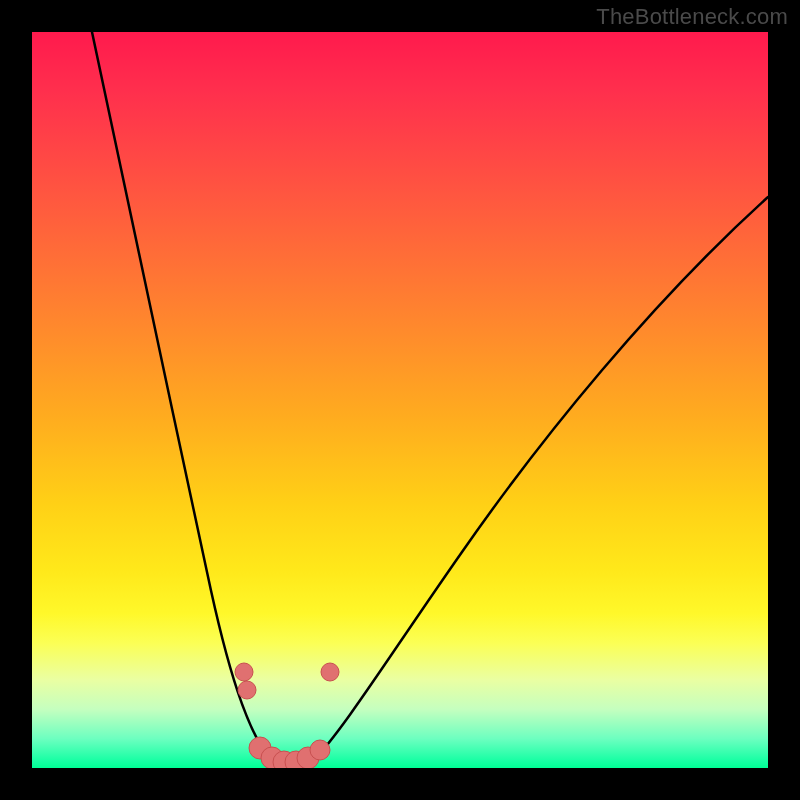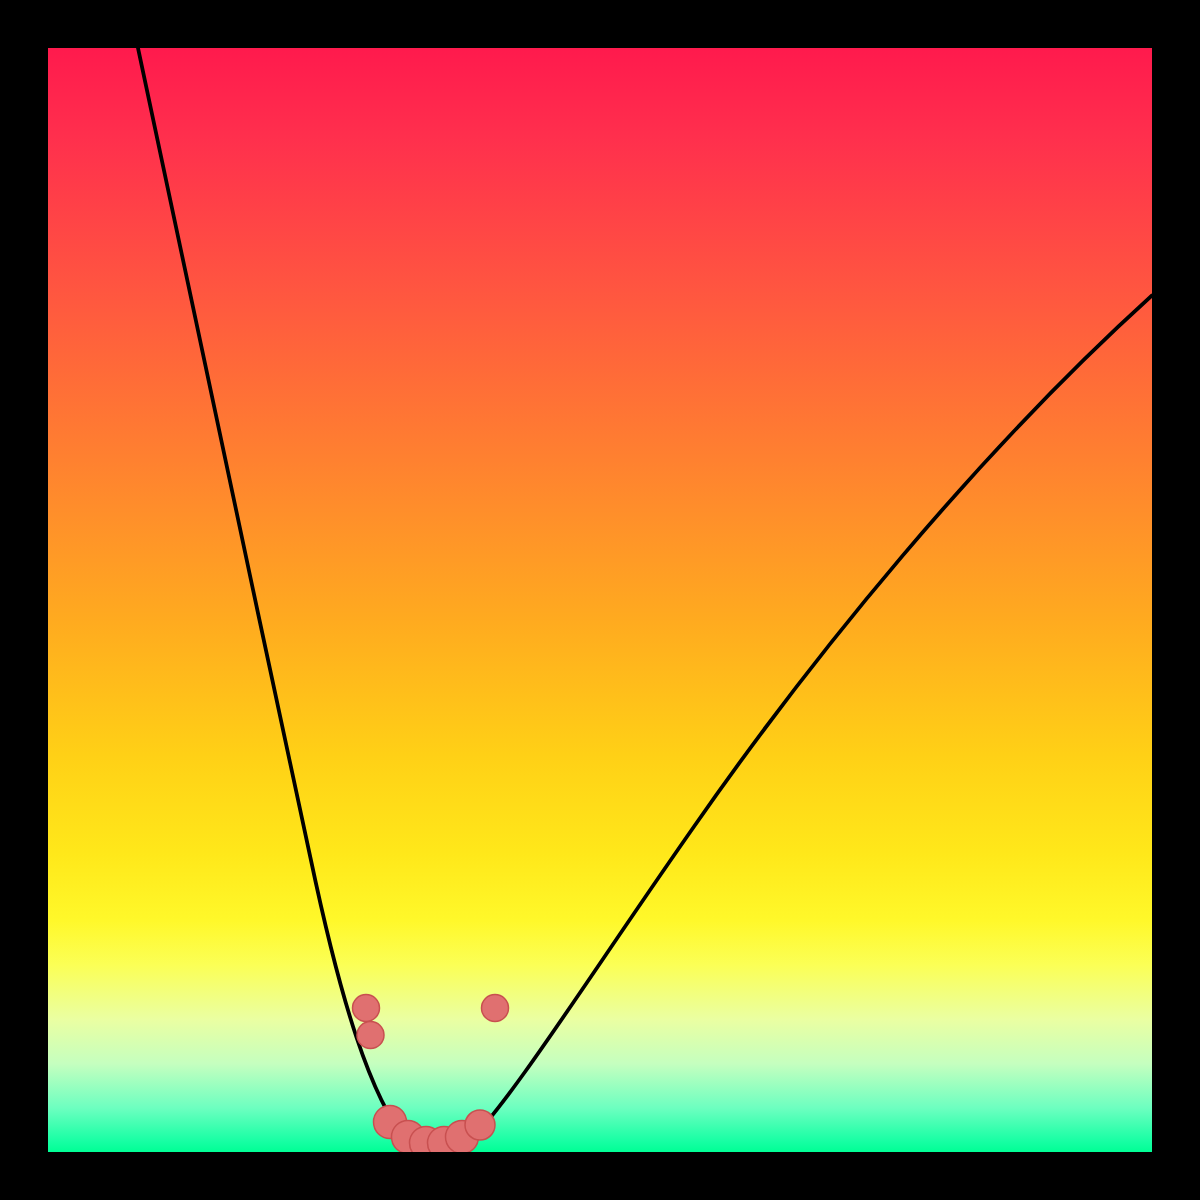--- a/index.html
+++ b/index.html
@@ -98,13 +98,14 @@
         <circle cx="228" cy="716" r="11"></circle>
         <circle cx="240" cy="726" r="11"></circle>
         <circle cx="252" cy="730" r="11"></circle>
         <circle cx="264" cy="730" r="11"></circle>
         <circle cx="276" cy="726" r="11"></circle>
         <circle cx="288" cy="718" r="10"></circle>
         <circle cx="298" cy="640" r="9"></circle>
       </g>
     </svg>
   </div>
+  <div class="watermark">TheBottleneck.com</div>
 </div>
 
 </body></html>

